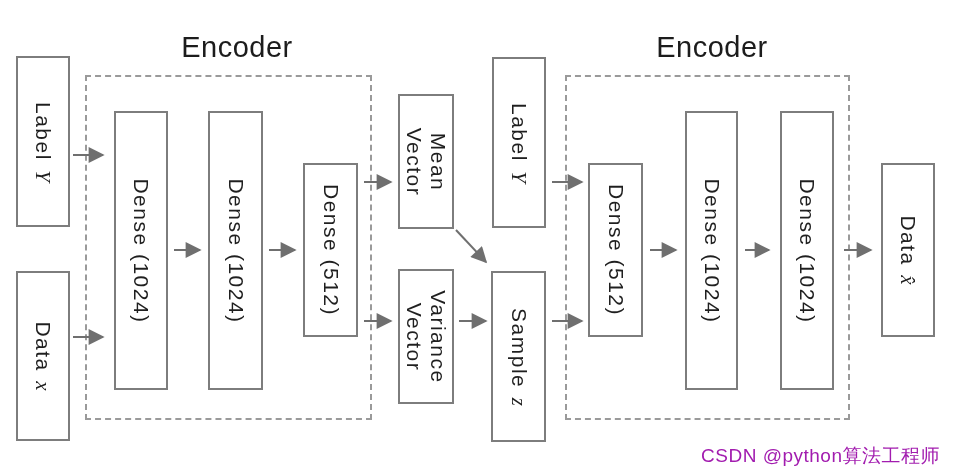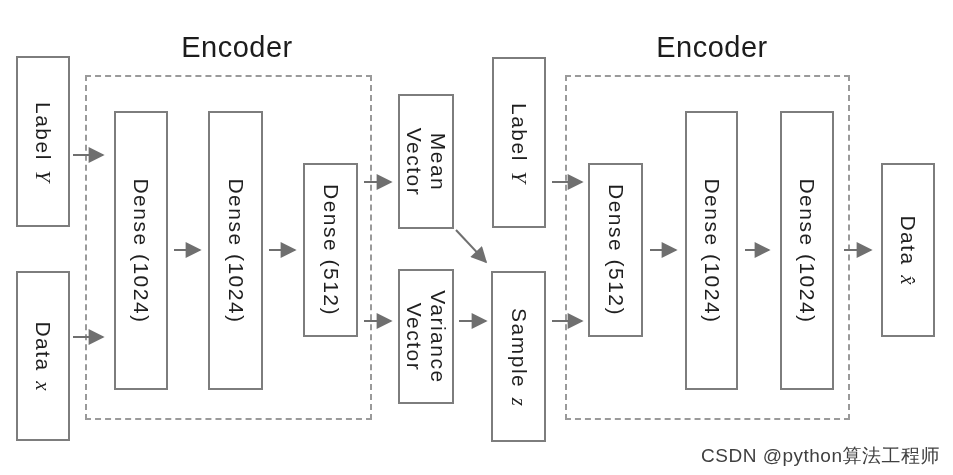--- a/index.html
+++ b/index.html
@@ -25,21 +25,21 @@
     white-space:nowrap;font-size:21px;color:#1f1f1f;letter-spacing:1.5px;
     line-height:1.1;
   }
   .vtext .line{display:block;text-align:center;line-height:1.12;}
   .math{
     font-family:"Liberation Serif",serif;font-style:italic;
     margin-left:0.45em;font-size:21px;letter-spacing:0;
   }
   .arrow-layer{position:absolute;left:0;top:0;pointer-events:none;}
   .watermark{
-    position:absolute;top:443px;right:13px;font-size:19px;color:#404040;
+    position:absolute;top:443px;right:13px;font-size:19px;color:#a21caf;
     white-space:nowrap;letter-spacing:0.5px;margin-left:8px;
   }
 </style>
 </head>
 <body>
 
 <div class="canvas">
 
   <div class="title" style="left:237px">Encoder</div>
   <div class="title" style="left:712px">Encoder</div>

